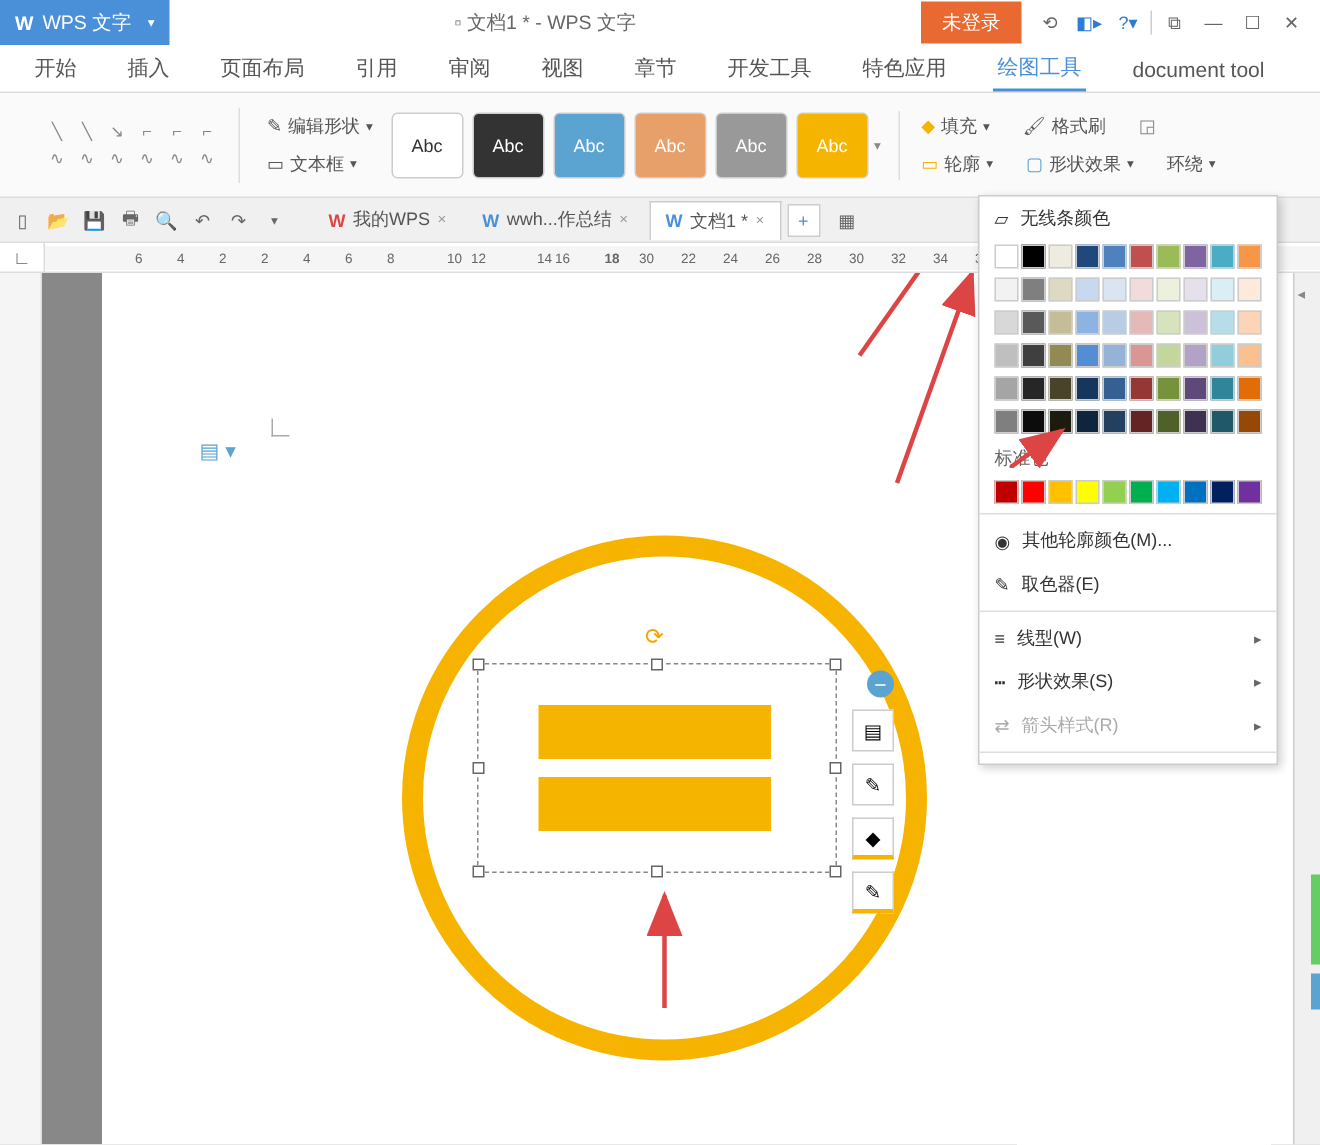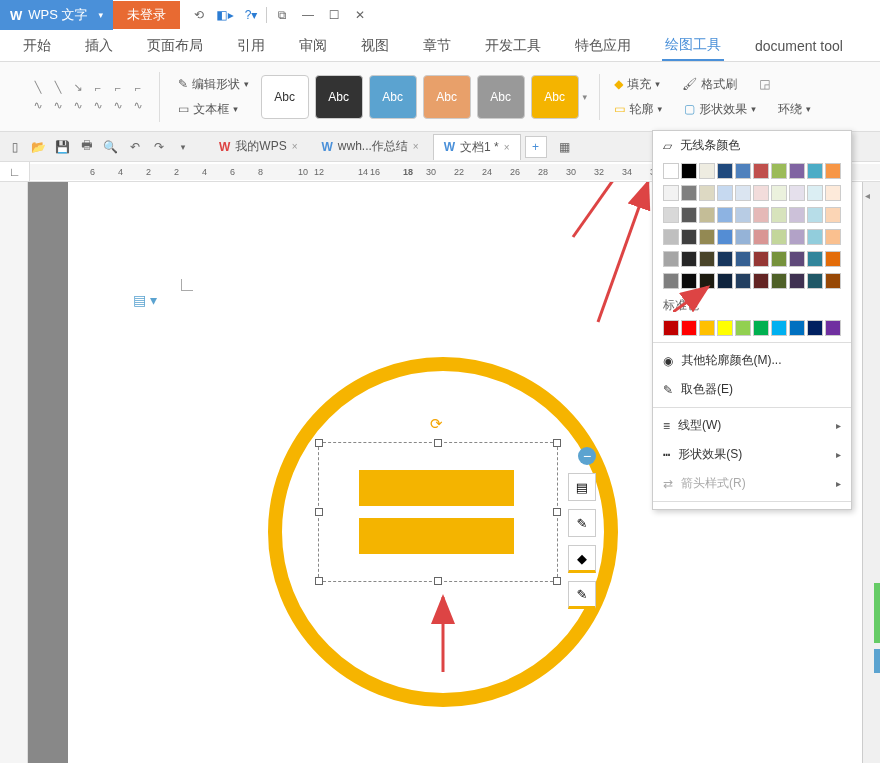--- a/index.html
+++ b/index.html
@@ -83,20 +83,24 @@
 .ddarrow { margin-left: auto; color: #666; font-size: 10px; }
 </style>
 </head>
 <body>
 
 <div class="titlebar">
   <div class="appbrand">
     <span class="logo">W</span>
     <span>WPS 文字</span>
     <span class="dropdown-arrow">▾</span>
+  </div>
+  <div class="titlecenter">
+    <span>▫</span>
+    <span>文档1 * - WPS 文字</span>
   </div>
   <div class="notlogged">未登录</div>
   <div class="winbtns">
     <div class="winbtn">⟲</div>
     <div class="winbtn blue">◧▸</div>
     <div class="winbtn blue">?▾</div>
     <div style="width:1px;height:16px;background:#ccc"></div>
     <div class="winbtn">⧉</div>
     <div class="winbtn">—</div>
     <div class="winbtn">☐</div>

